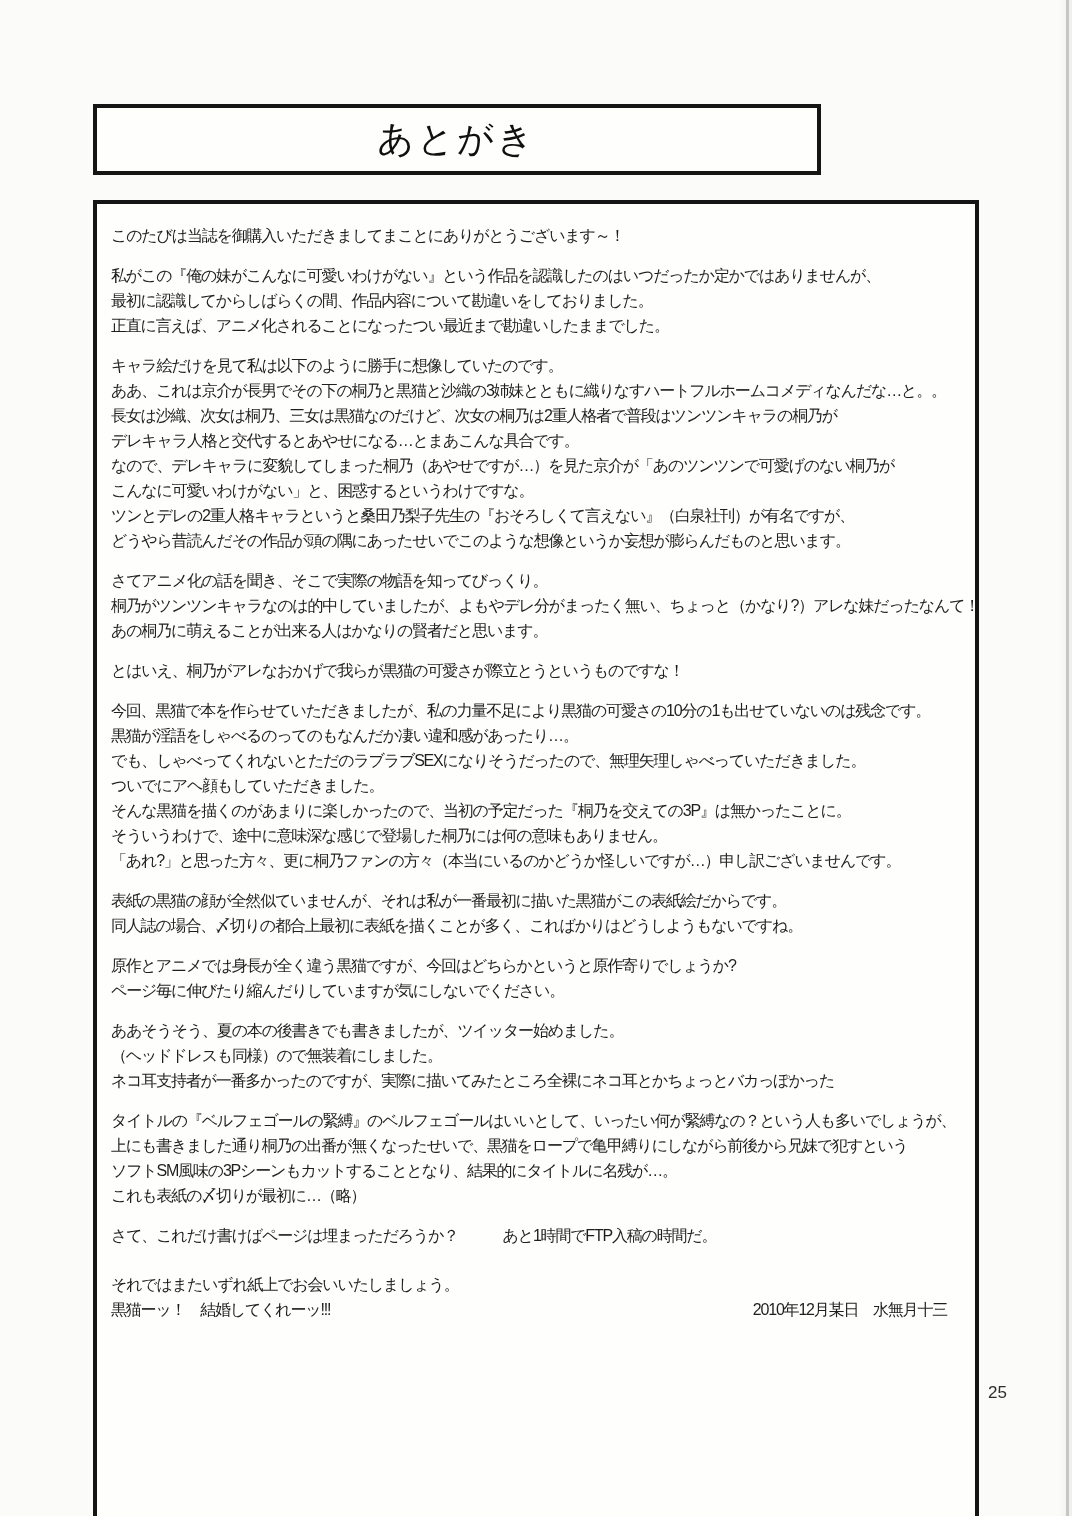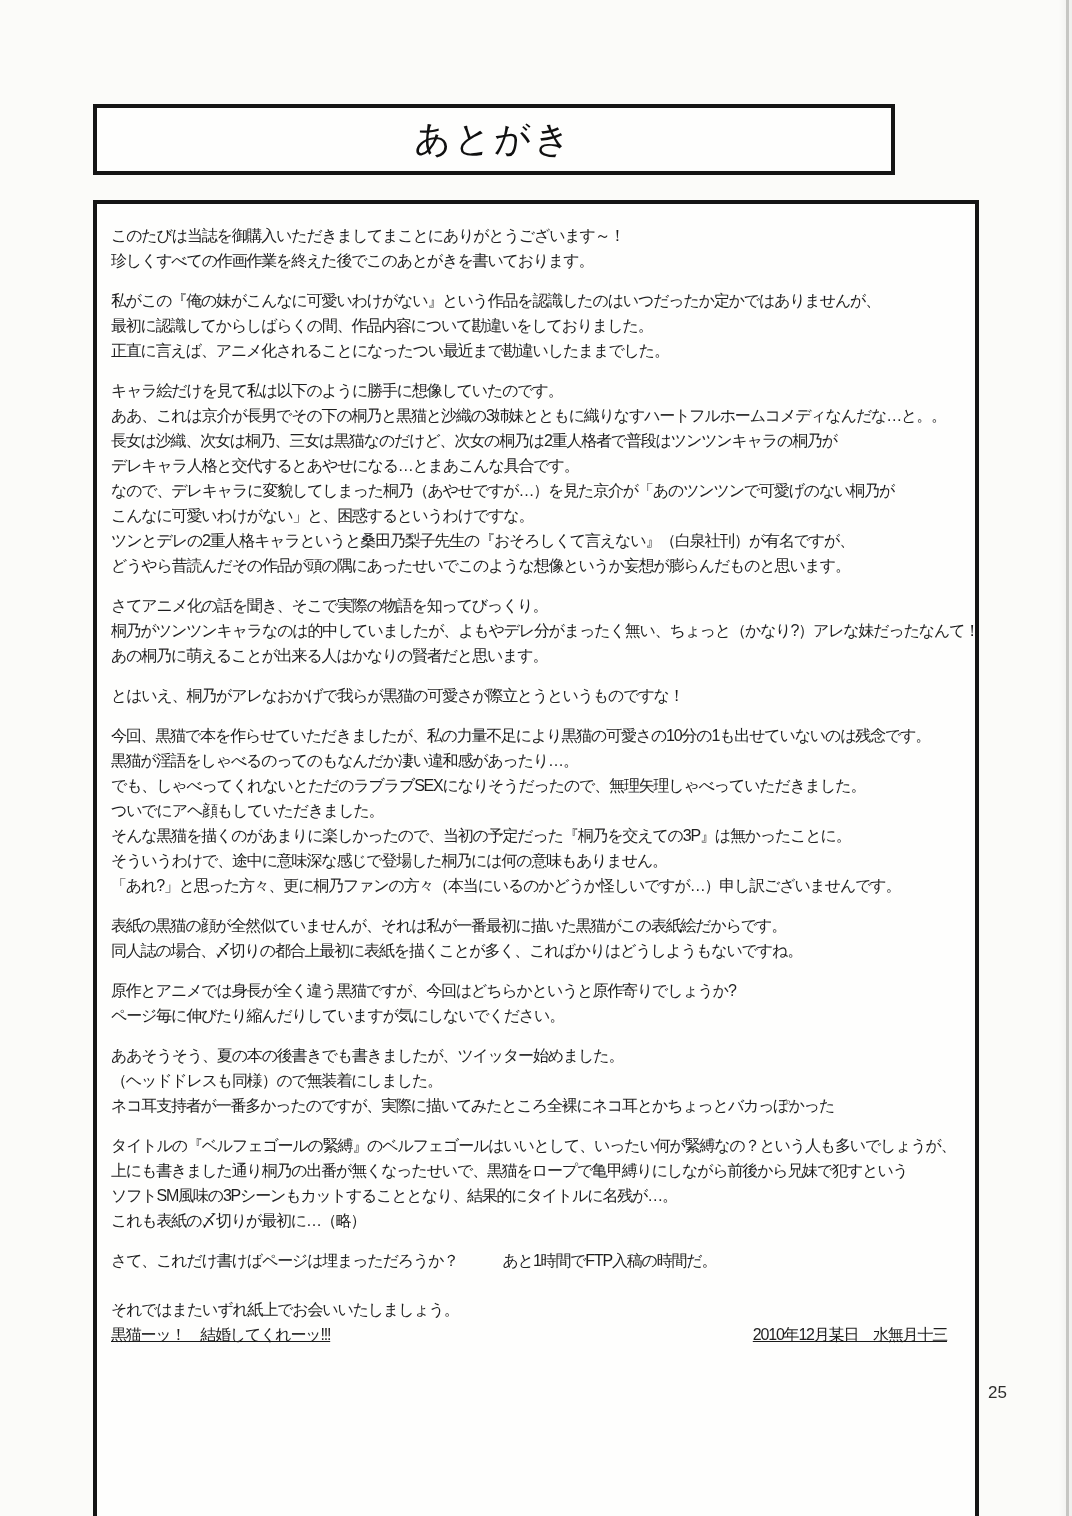--- a/index.html
+++ b/index.html
@@ -13,21 +13,21 @@
     overflow: hidden;
   }
   .page {
     position: absolute;
     inset: 0;
   }
   .title-box {
     position: absolute;
     left: 93px;
     top: 104px;
-    width: 802px;
+    width: 728px;
     height: 71px;
     border: 4px solid #151515;
     box-sizing: border-box;
     background: #fefefd;
     display: flex;
     align-items: center;
     justify-content: center;
   }
   .title {
     font-family: "Liberation Serif", "DejaVu Serif", serif;
@@ -53,21 +53,20 @@
     letter-spacing: -1.2px;
     white-space: pre;
     color: #1e1e1e;
   }
   .para { margin: 0 0 15px 0; }
   .closing { margin-top: 24px; }
   .closing-row {
     display: flex;
     justify-content: space-between;
     align-items: baseline;
-    text-decoration: underline;
   }
   .page-number {
     position: absolute;
     left: 988px;
     top: 1383px;
     font-size: 17px;
     letter-spacing: 0;
     color: #2d2d2d;
   }
   .edge-line {
@@ -93,21 +92,20 @@
 <div class="page">
 
   <div class="title-box">
     <span class="title">あとがき</span>
   </div>
 
   <div class="main-box">
     <div class="text-area">
         <div class="para">
           <div class="line">このたびは当誌を御購入いただきましてまことにありがとうございます～！</div>
-          <div class="line">珍しくすべての作画作業を終えた後でこのあとがきを書いております。</div>
         </div>
         <div class="para">
           <div class="line">私がこの『俺の妹がこんなに可愛いわけがない』という作品を認識したのはいつだったか定かではありませんが、</div>
           <div class="line">最初に認識してからしばらくの間、作品内容について勘違いをしておりました。</div>
           <div class="line">正直に言えば、アニメ化されることになったつい最近まで勘違いしたままでした。</div>
         </div>
         <div class="para">
           <div class="line">キャラ絵だけを見て私は以下のように勝手に想像していたのです。</div>
           <div class="line">ああ、これは京介が長男でその下の桐乃と黒猫と沙織の3姉妹とともに織りなすハートフルホームコメディなんだな…と。。</div>
           <div class="line">長女は沙織、次女は桐乃、三女は黒猫なのだけど、次女の桐乃は2重人格者で普段はツンツンキャラの桐乃が</div>

